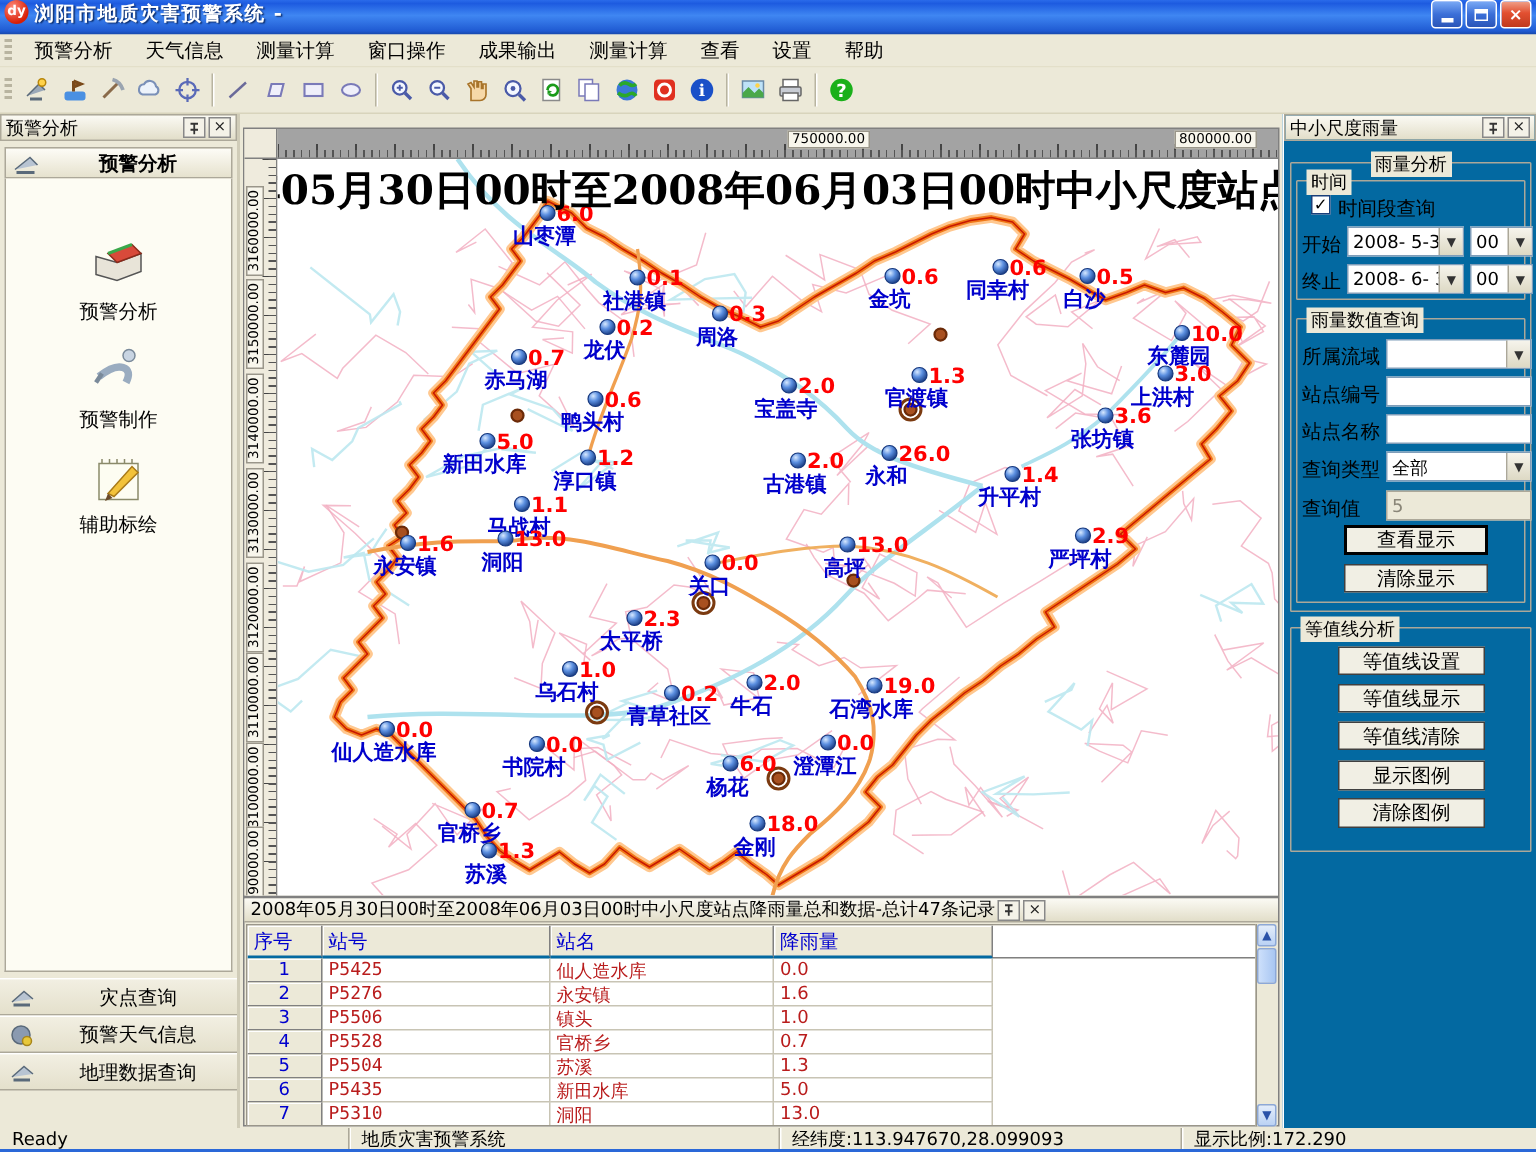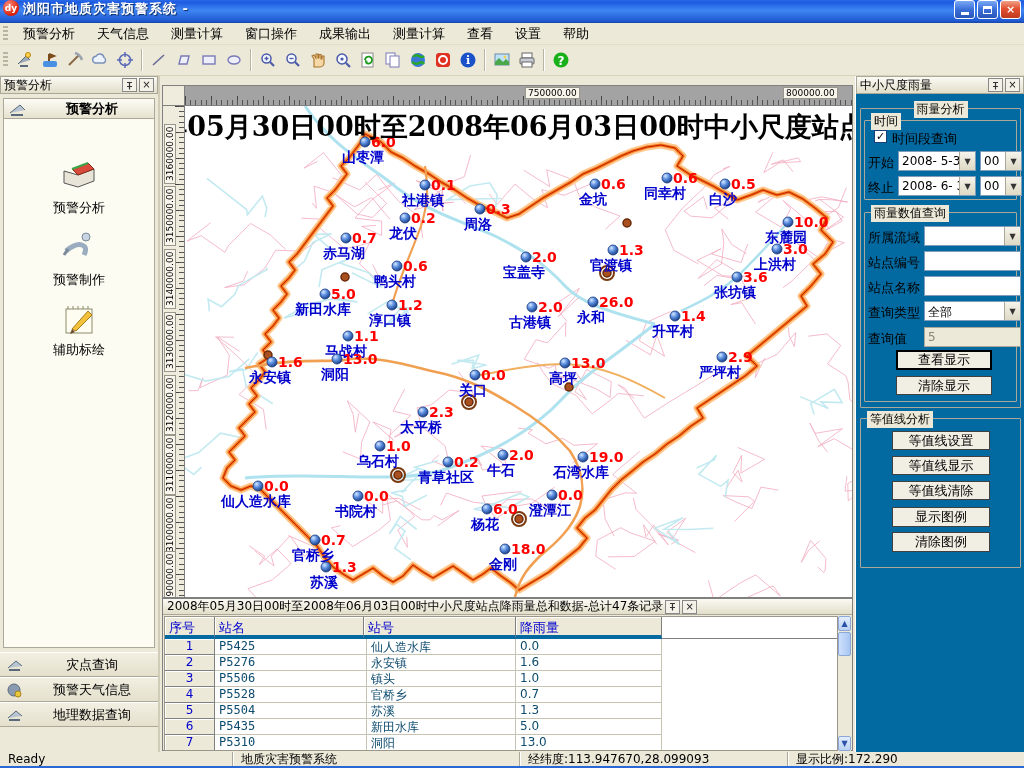--- a/index.html
+++ b/index.html
@@ -82,26 +82,26 @@
   #viewport{position:absolute;left:22px;top:20px;width:667px;height:491px;background:#fff;overflow:hidden;}
 
   
   #tableframe{position:absolute;left:2px;top:522px;width:691px;height:153px;background:#ECE9D8;
     border:1px solid #808080;}
   #table-title{height:16px;display:flex;align-items:center;font-size:12px;padding:0 4px;
     background:linear-gradient(180deg,#FBFAF4,#E2DEC9);border-bottom:1px solid #ACA899;}
   #grid{position:absolute;left:1px;top:17px;width:674px;height:135px;background:#fff;overflow:hidden;
     border:1px solid #9a968a;}
   .hrow{display:flex;height:22px;background:#ECE9D8;}
-  .hcell{border-right:1px solid #808080;border-bottom:4px solid #0369a1;
+  .hcell{border-right:1px solid #808080;border-bottom:2px solid #0369a1;
     box-shadow:inset 1px 1px 0 #fff;color:#0000CE;font-size:13px;padding:2px 4px;}
   .hfill{flex:1;background:#fff;border-bottom:1px solid #808080;}
   .drow{display:flex;height:16px;}
   .dcell{border-right:1px solid #c8c4b4;border-bottom:1px solid #c8c4b4;font-size:12px;
-    padding:0 4px;white-space:nowrap;overflow:hidden;color:#0c4a6e;}
+    padding:0 4px;white-space:nowrap;overflow:hidden;color:#b91c1c;}
   .dcell.seq{background:#ECE9D8;border-right:1px solid #808080;border-bottom:1px solid #808080;
     box-shadow:inset 1px 1px 0 #fff;color:#0000CE;text-align:center;}
   .dcell.sid{font-family:"DejaVu Sans Mono","Liberation Mono",monospace;}
   #vscroll{position:absolute;right:1px;top:17px;width:14px;height:135px;background:#ECE9D8;
     border-left:1px solid #9a968a;}
   .sbtn{position:absolute;left:0;width:13px;height:15px;font-size:8px;color:#2a52a8;
     background:linear-gradient(180deg,#E3EDFB,#BBD2F4);border:1px solid #8CA8D8;border-radius:2px;
     display:flex;align-items:center;justify-content:center;}
   #sthumb{position:absolute;left:0;top:16px;width:13px;height:24px;border-radius:2px;
     background:linear-gradient(90deg,#CDE0FB,#A8C6F2);border:1px solid #8CA8D8;}
@@ -708,22 +708,22 @@
       <span class="pt-btn">
           <svg width="9" height="9">
             <path d="M2 1.5 h5 M4.5 1.5 v4 M2 5.5 h5 M4.5 5.5 v3" stroke="#333" stroke-width="1.2" fill="none"></path>
           </svg>
         </span>
       <span class="pt-btn">×</span>
     </div>
     <div id="grid">
       <div class="hrow">
         <div class="hcell" style="width:50px">序号</div>
+        <div class="hcell" style="width:152px">站号</div>
         <div class="hcell" style="width:149px">站名</div>
-        <div class="hcell" style="width:152px">站号</div>
         <div class="hcell" style="width:146px">降雨量</div>
         <div class="hfill"></div>
       </div>
       <div id="grid-body">
           <div class="drow">
             <div class="dcell seq" style="width: 50px;">1</div>
             <div class="dcell sid" style="width: 152px;">P5425</div>
             <div class="dcell" style="width: 149px;">仙人造水库</div>
             <div class="dcell" style="width: 146px;">0.0</div>
             <div style="flex: 1 1 0%;"></div>

